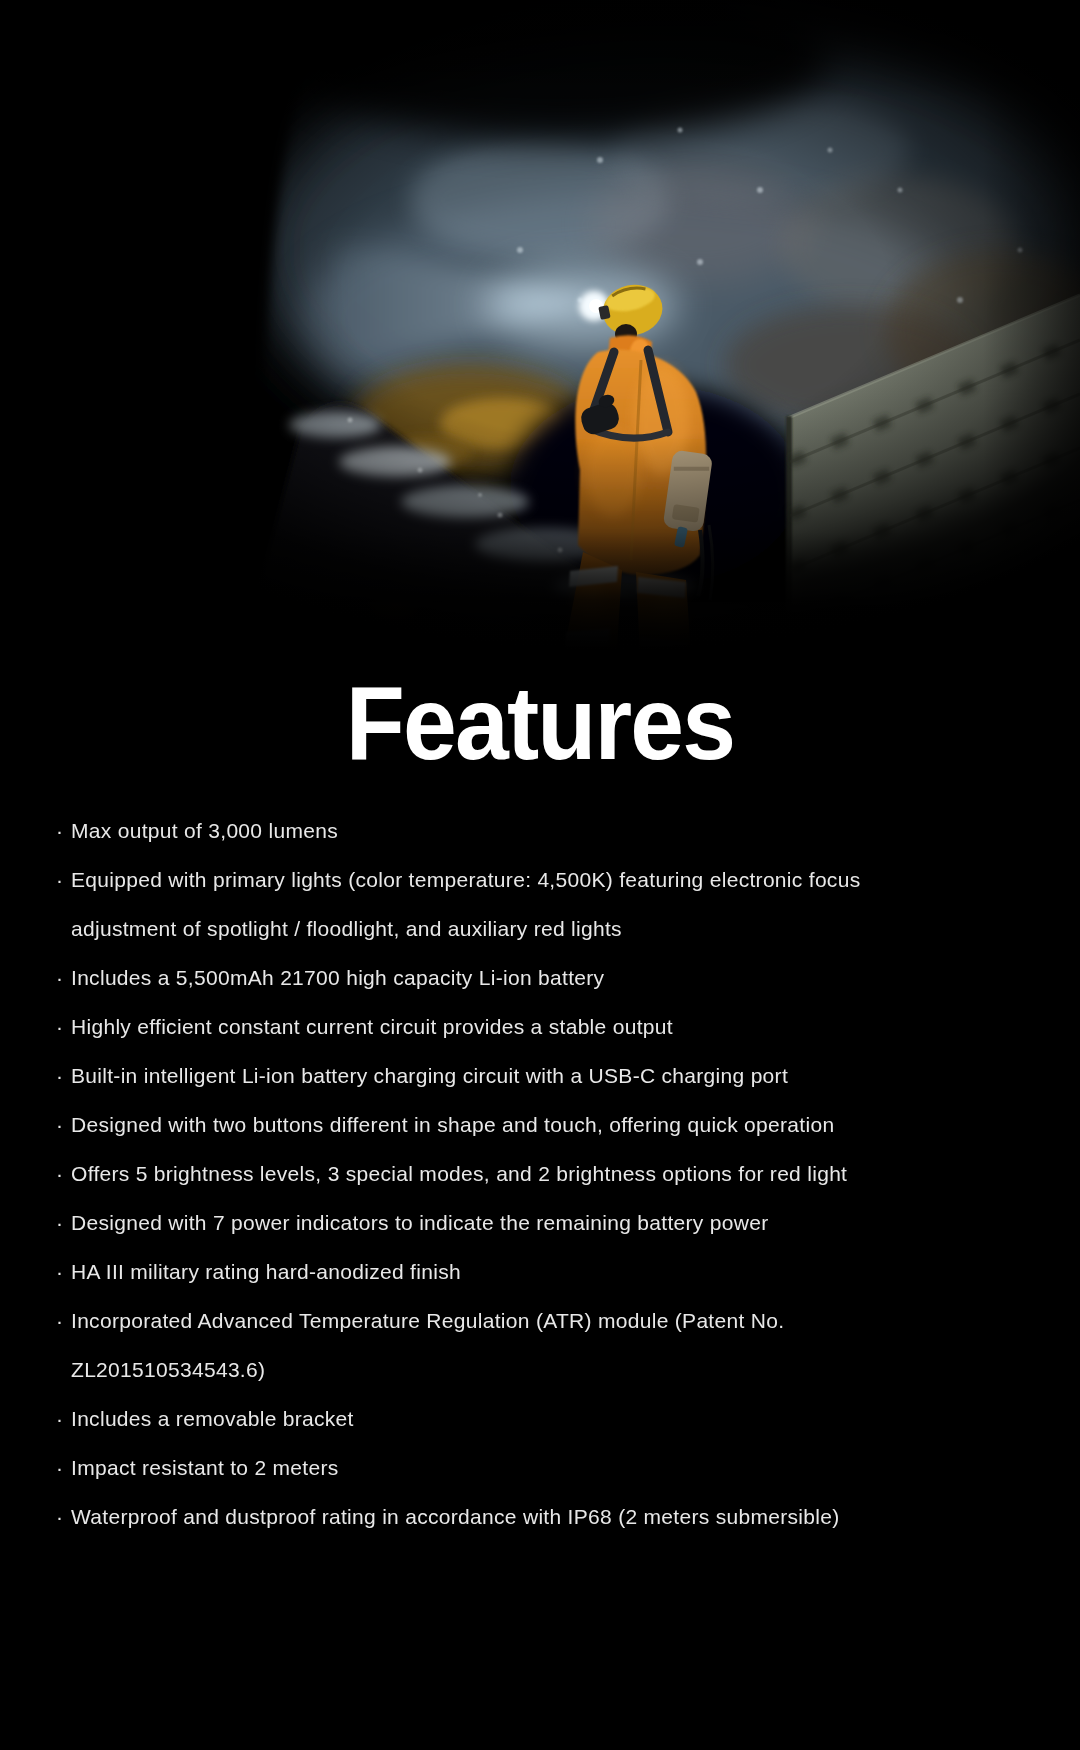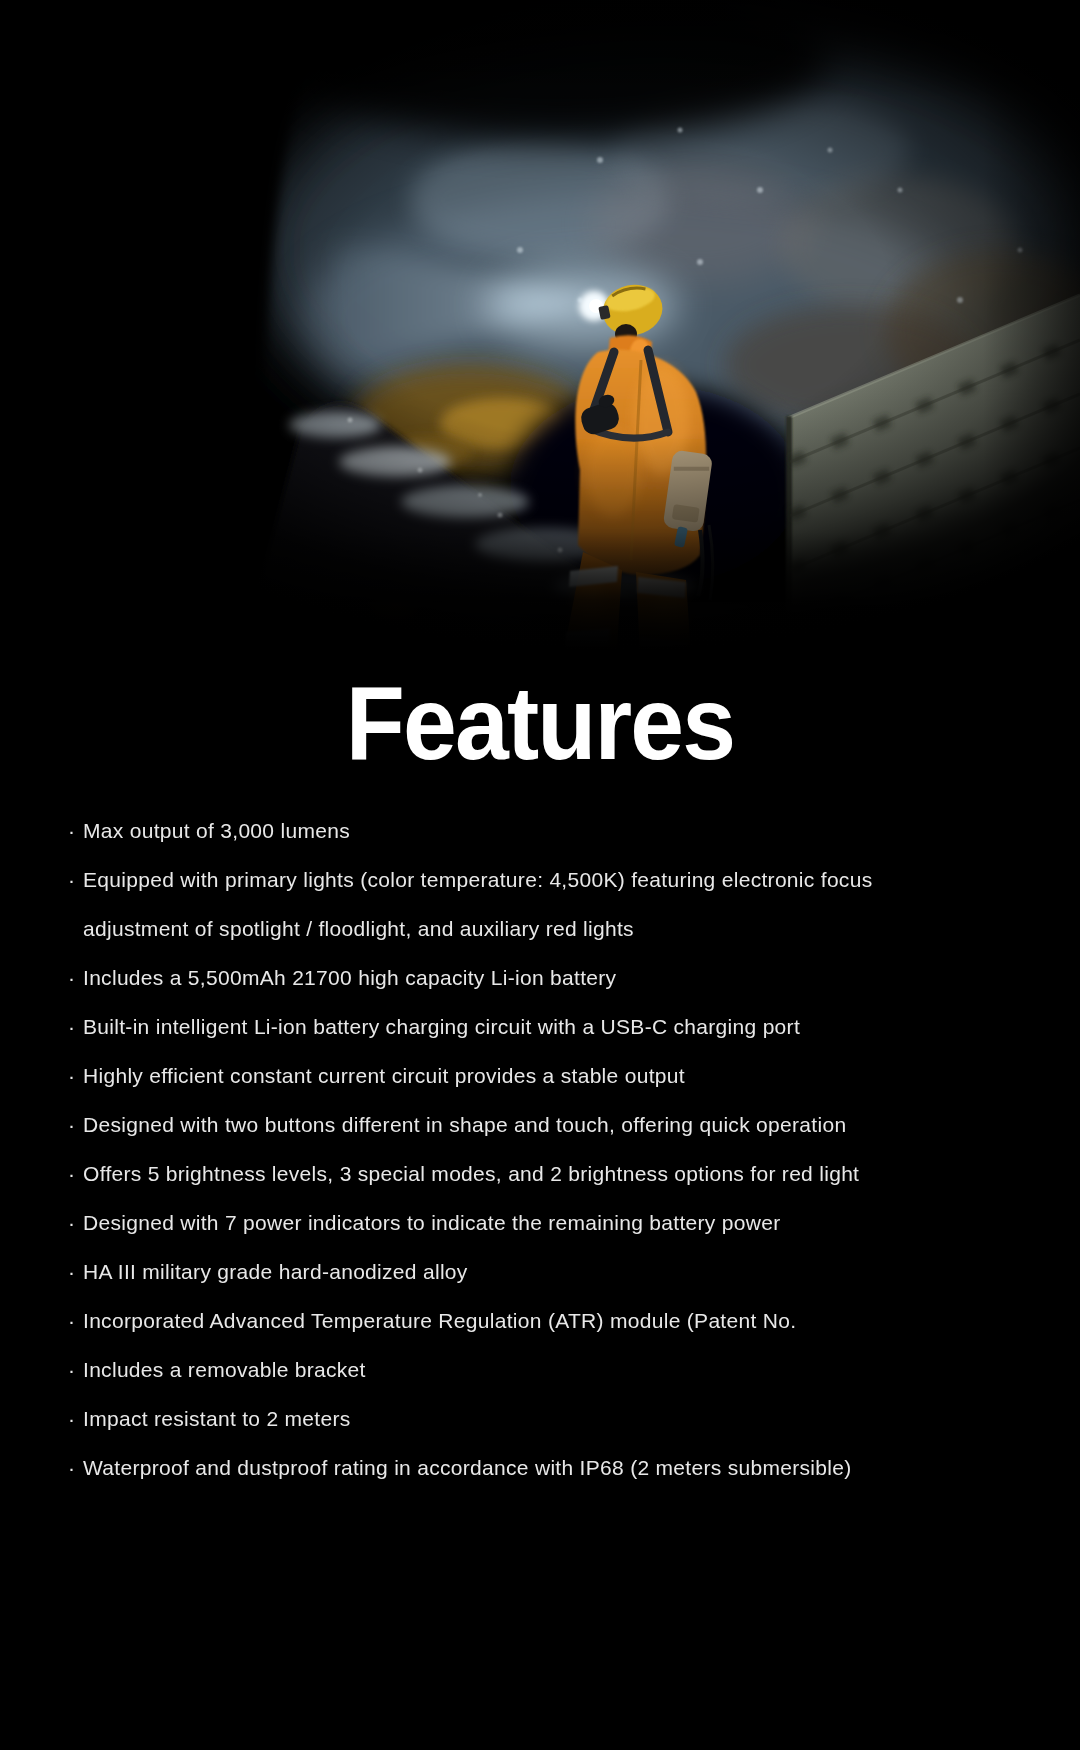--- a/index.html
+++ b/index.html
@@ -13,21 +13,21 @@
       radial-gradient(ellipse 60% 52% at 57% 41%, rgba(0,0,0,0) 42%, rgba(0,0,0,.42) 66%, rgba(0,0,0,.88) 86%, #000 100%),
       linear-gradient(to bottom, rgba(0,0,0,0) 76%, rgba(0,0,0,.78) 93%, #000 99%),
       linear-gradient(to right, #000 0%, rgba(0,0,0,0) 16%),
       linear-gradient(to left, rgba(0,0,0,.55) 0%, rgba(0,0,0,0) 9%),
       linear-gradient(to top, rgba(0,0,0,0) 86%, rgba(0,0,0,.55) 98%);}
   
   .heading{position:absolute;top:671px;left:0;width:100%;margin:0;text-align:center;
     color:#fff;font-size:104px;line-height:104px;font-weight:700;letter-spacing:-2px;
     transform:scaleX(.93);transform-origin:50% 50%;}
   
-  .features{position:absolute;left:68px;top:806px;width:990px;
+  .features{position:absolute;left:56px;top:806px;width:990px;
     color:#e8e8e8;font-size:21px;line-height:49px;letter-spacing:.3px;font-weight:400;}
   .feature-line{position:relative;padding-left:15px;white-space:nowrap;}
   .feature-line.bulleted::before{content:var(--bullet,"\00B7");position:absolute;left:0;top:0;color:#e8e8e8;}
 </style>
 </head>
 <body>
 
 <div class="page">
 
   <div class="hero">
@@ -217,25 +217,26 @@
     <div class="vignette"></div>
   </div>
 
   <h1 class="heading">Features</h1>
 
   <div class="features" style="--bullet: &quot;·&quot;;">
       <div class="feature-line bulleted">Max output of 3,000 lumens</div>
       <div class="feature-line bulleted">Equipped with primary lights (color temperature: 4,500K) featuring electronic focus</div>
       <div class="feature-line">adjustment of spotlight / floodlight, and auxiliary red lights</div>
       <div class="feature-line bulleted">Includes a 5,500mAh 21700 high capacity Li-ion battery</div>
+      <div class="feature-line bulleted">Highly efficient constant current circuit provides a stable output</div>
       <div class="feature-line bulleted">Built-in intelligent Li-ion battery charging circuit with a USB-C charging port</div>
-      <div class="feature-line bulleted">Highly efficient constant current circuit provides a stable output</div>
       <div class="feature-line bulleted">Designed with two buttons different in shape and touch, offering quick operation</div>
       <div class="feature-line bulleted">Offers 5 brightness levels, 3 special modes, and 2 brightness options for red light</div>
       <div class="feature-line bulleted">Designed with 7 power indicators to indicate the remaining battery power</div>
-      <div class="feature-line bulleted">HA III military grade hard-anodized alloy</div>
+      <div class="feature-line bulleted">HA III military rating hard-anodized finish</div>
       <div class="feature-line bulleted">Incorporated Advanced Temperature Regulation (ATR) module (Patent No.</div>
+      <div class="feature-line">ZL201510534543.6)</div>
       <div class="feature-line bulleted">Includes a removable bracket</div>
       <div class="feature-line bulleted">Impact resistant to 2 meters</div>
       <div class="feature-line bulleted">Waterproof and dustproof rating in accordance with IP68 (2 meters submersible)</div>
     </div>
 
 </div>
 
 </body></html>

